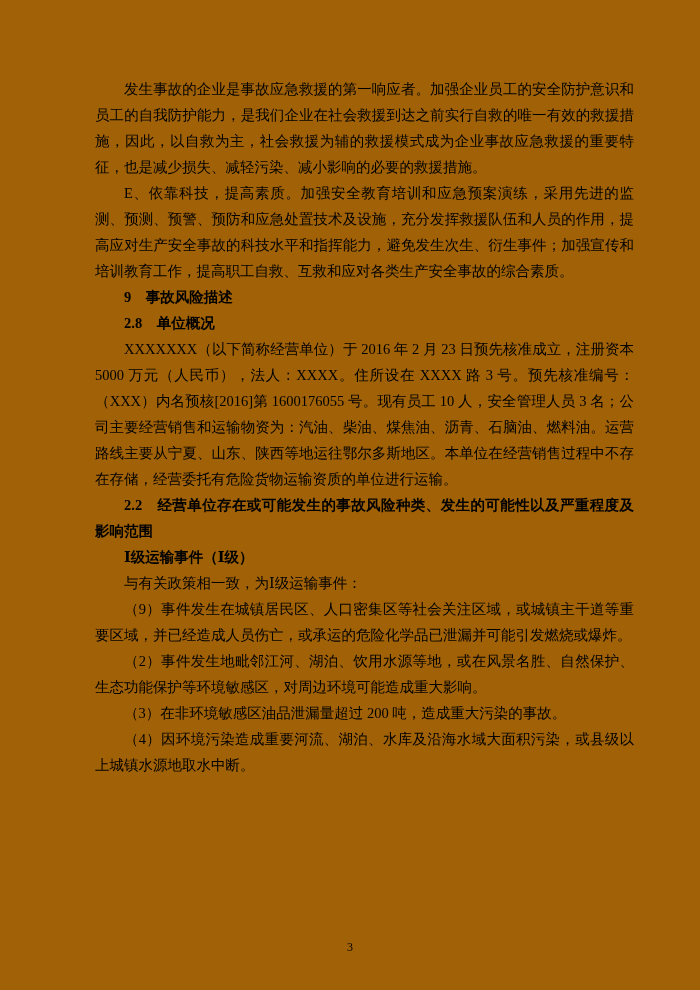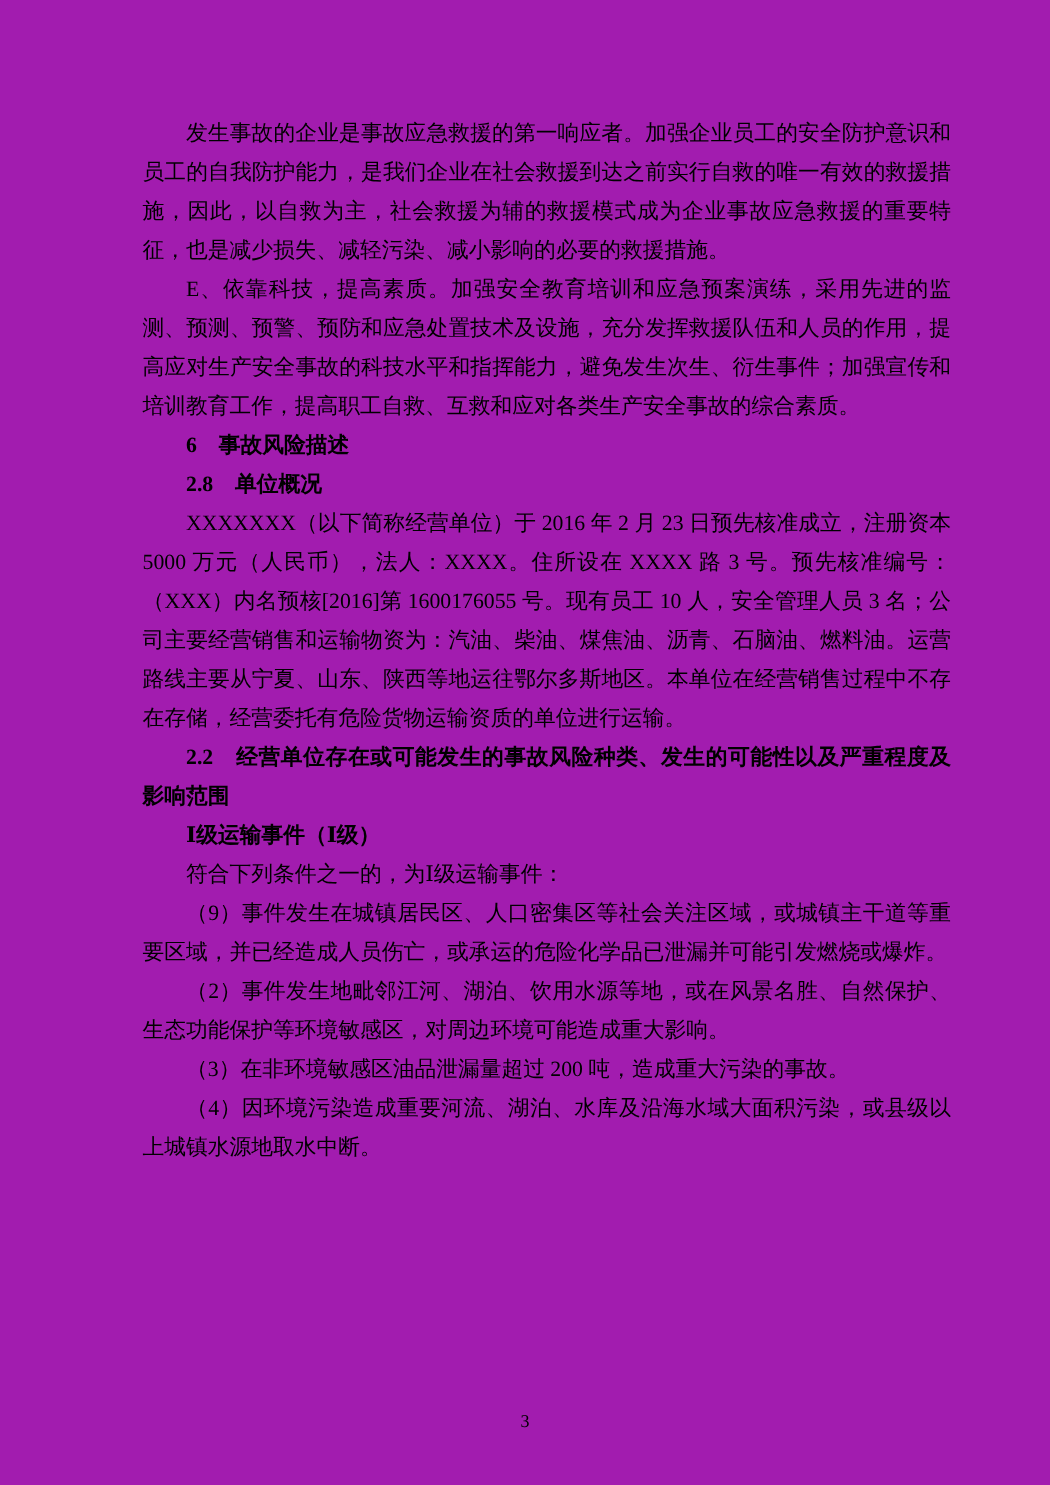--- a/index.html
+++ b/index.html
@@ -5,21 +5,21 @@
   html, body {
     margin: 0;
     padding: 0;
     background: #ffffff;
   }
   .page {
     position: relative;
     width: 700px;
     height: 990px;
     margin: 0 auto;
-    background: #a21caf;
+    background: #a16207;
     box-sizing: border-box;
     padding: 76px 66px 0 95px;
     font-family: "Liberation Serif", "DejaVu Serif", serif;
     font-size: 14.5px;
     line-height: 26px;
     color: #000000;
     overflow: hidden;
   }
   .page p {
     margin: 0;
@@ -45,29 +45,29 @@
   }
 </style>
 </head>
 <body>
 
 <div class="page">
 
   <p class="indent">发生事故的企业是事故应急救援的第一响应者。加强企业员工的安全防护意识和员工的自我防护能力，是我们企业在社会救援到达之前实行自救的唯一有效的救援措施，因此，以自救为主，社会救援为辅的救援模式成为企业事故应急救援的重要特征，也是减少损失、减轻污染、减小影响的必要的救援措施。</p>
   <p class="indent">E、依靠科技，提高素质。加强安全教育培训和应急预案演练，采用先进的监测、预测、预警、预防和应急处置技术及设施，充分发挥救援队伍和人员的作用，提高应对生产安全事故的科技水平和指挥能力，避免发生次生、衍生事件；加强宣传和培训教育工作，提高职工自救、互救和应对各类生产安全事故的综合素质。</p>
 
-  <p class="indent bold">6　事故风险描述</p>
+  <p class="indent bold">9　事故风险描述</p>
   <p class="indent bold">2.8　单位概况</p>
 
   <p class="indent">XXXXXXX（以下简称经营单位）于 2016 年 2 月 23 日预先核准成立，注册资本 5000 万元（人民币），法人：XXXX。住所设在 XXXX 路 3 号。预先核准编号：（XXX）内名预核[2016]第 1600176055 号。现有员工 10 人，安全管理人员 3 名；公司主要经营销售和运输物资为：汽油、柴油、煤焦油、沥青、石脑油、燃料油。运营路线主要从宁夏、山东、陕西等地运往鄂尔多斯地区。本单位在经营销售过程中不存在存储，经营委托有危险货物运输资质的单位进行运输。</p>
 
   <p class="indent bold">2.2　经营单位存在或可能发生的事故风险种类、发生的可能性以及严重程度及影响范围</p>
   <p class="indent bold">Ⅰ级运输事件（Ⅰ级）</p>
 
-  <p class="indent">符合下列条件之一的，为Ⅰ级运输事件：</p>
+  <p class="indent">与有关政策相一致，为Ⅰ级运输事件：</p>
   <p class="indent">（9）事件发生在城镇居民区、人口密集区等社会关注区域，或城镇主干道等重要区域，并已经造成人员伤亡，或承运的危险化学品已泄漏并可能引发燃烧或爆炸。</p>
   <p class="indent">（2）事件发生地毗邻江河、湖泊、饮用水源等地，或在风景名胜、自然保护、生态功能保护等环境敏感区，对周边环境可能造成重大影响。</p>
   <p class="indent">（3）在非环境敏感区油品泄漏量超过 200 吨，造成重大污染的事故。</p>
   <p class="indent">（4）因环境污染造成重要河流、湖泊、水库及沿海水域大面积污染，或县级以上城镇水源地取水中断。</p>
 
   <div class="footer">3</div>
 
 </div>
 
 </body></html>

